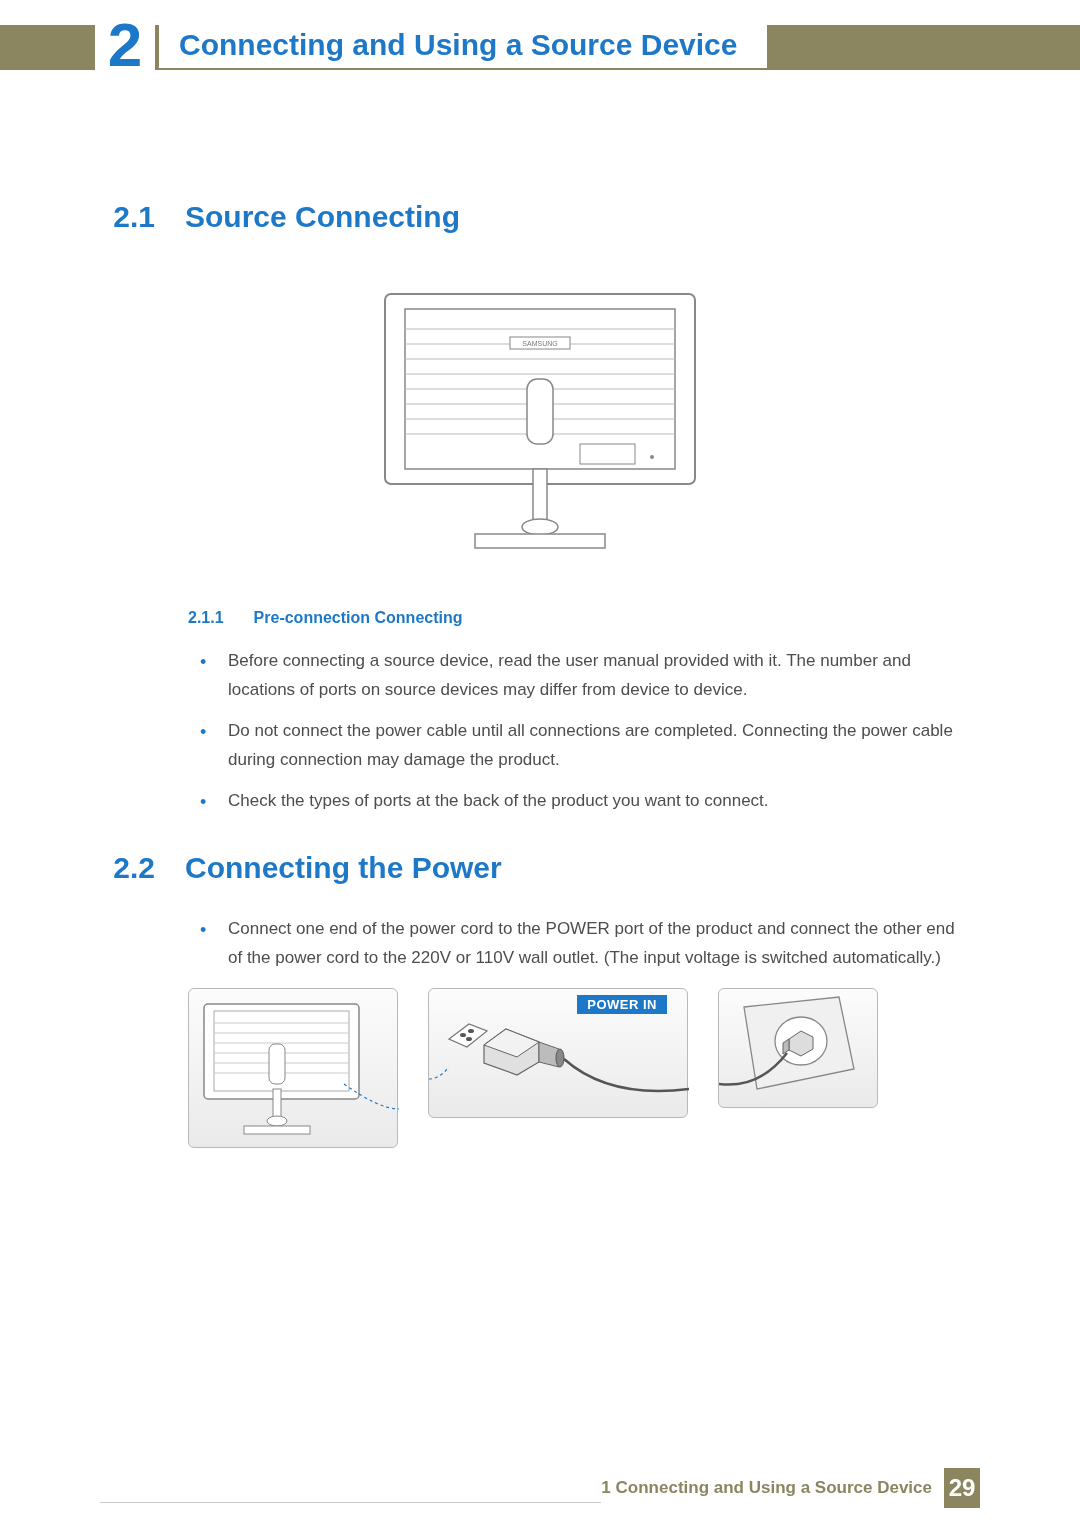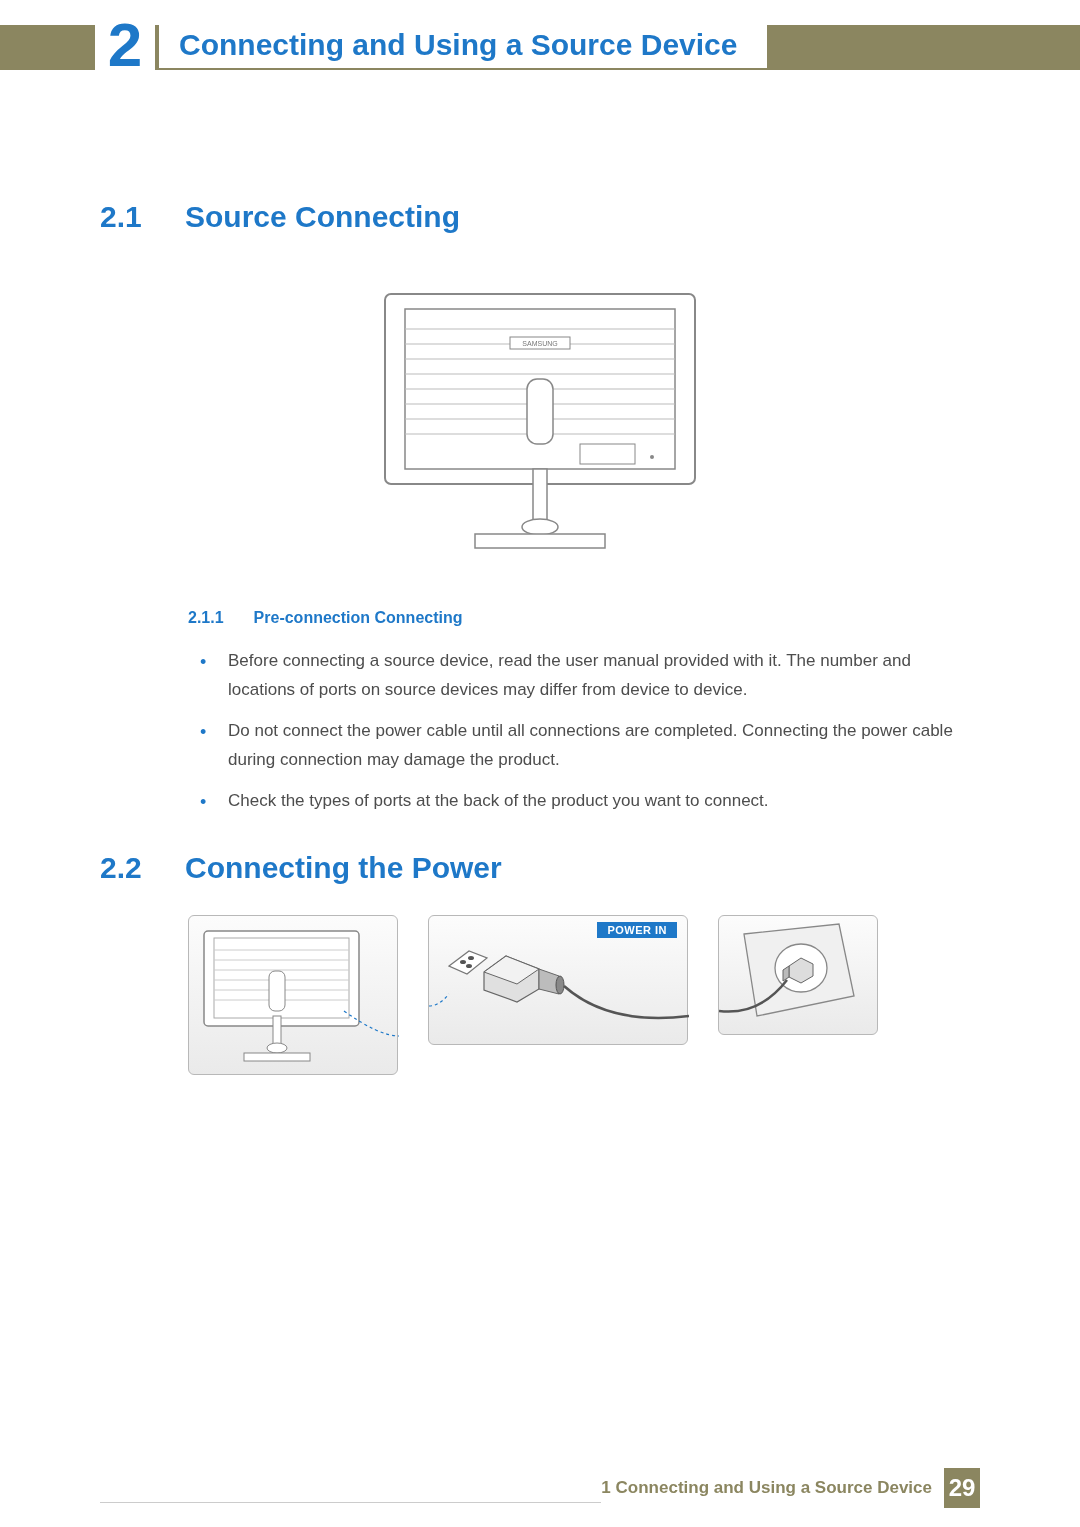--- a/index.html
+++ b/index.html
@@ -57,20 +57,21 @@
     padding: 0 100px 0 100px;
   }
   .h2 {
     display: flex;
     gap: 30px;
     color: #1e78c8;
     font-size: 30px;
     font-weight: 700;
     margin-top: 110px;
     margin-bottom: 30px;
+    text-align: right;
   }
   .h2.second { margin-top: 36px; }
   .h2-num { min-width: 55px; }
   .h3 {
     display: flex;
     gap: 30px;
     color: #1e78c8;
     font-size: 16px;
     font-weight: 700;
     margin-left: 88px;
@@ -149,24 +150,24 @@
     background: linear-gradient(#fcfcfc,#eaeaea);
     border: 1px solid #b8b8b8;
     border-radius: 6px;
   }
   .pf1 { width: 210px; height: 160px; position: relative; }
   .pf2 { width: 260px; height: 130px; position: relative; }
   .pf3 { width: 160px; height: 120px; position: relative; }
   .power-in-label {
     position: absolute;
     top: 6px;
-    right: 10px;
+    right: 20px;
     background: #1e78c8;
     color: #fff;
-    font-size: 11px;
+    font-size: 13px;
     padding: 2px 10px;
     font-weight: 700;
     letter-spacing: 0.5px;
   }
   svg { display: block; }
 </style>
 </head>
 <body>
 
 <div class="header-bar">
@@ -218,20 +219,23 @@
     <li>Before connecting a source device, read the user manual provided with it. The number and locations of ports on source devices may differ from device to device.</li>
     <li>Do not connect the power cable until all connections are completed. Connecting the power cable during connection may damage the product.</li>
     <li>Check the types of ports at the back of the product you want to connect.</li>
   </ul>
 
   <div class="h2 second">
     <span class="h2-num">2.2</span>
     <span>Connecting the Power</span>
   </div>
 
+  <ul class="bullets">
+    <li>Connect one end of the power cord to the POWER port of the product and connect the other end of the power cord to the 220V or 110V wall outlet. (The input voltage is switched automatically.)</li>
+  </ul>
 
   <div class="power-figure">
     <div class="pf-box pf1">
       <svg width="210" height="160" viewBox="0 0 210 160">
         <rect x="15" y="15" width="155" height="95" rx="4" fill="#fff" stroke="#888" stroke-width="1.5"></rect>
         <rect x="25" y="22" width="135" height="80" fill="#fff" stroke="#aaa"></rect>
         <g stroke="#ccc">
           <line x1="25" y1="34" x2="160" y2="34"></line>
           <line x1="25" y1="44" x2="160" y2="44"></line>
           <line x1="25" y1="54" x2="160" y2="54"></line>

